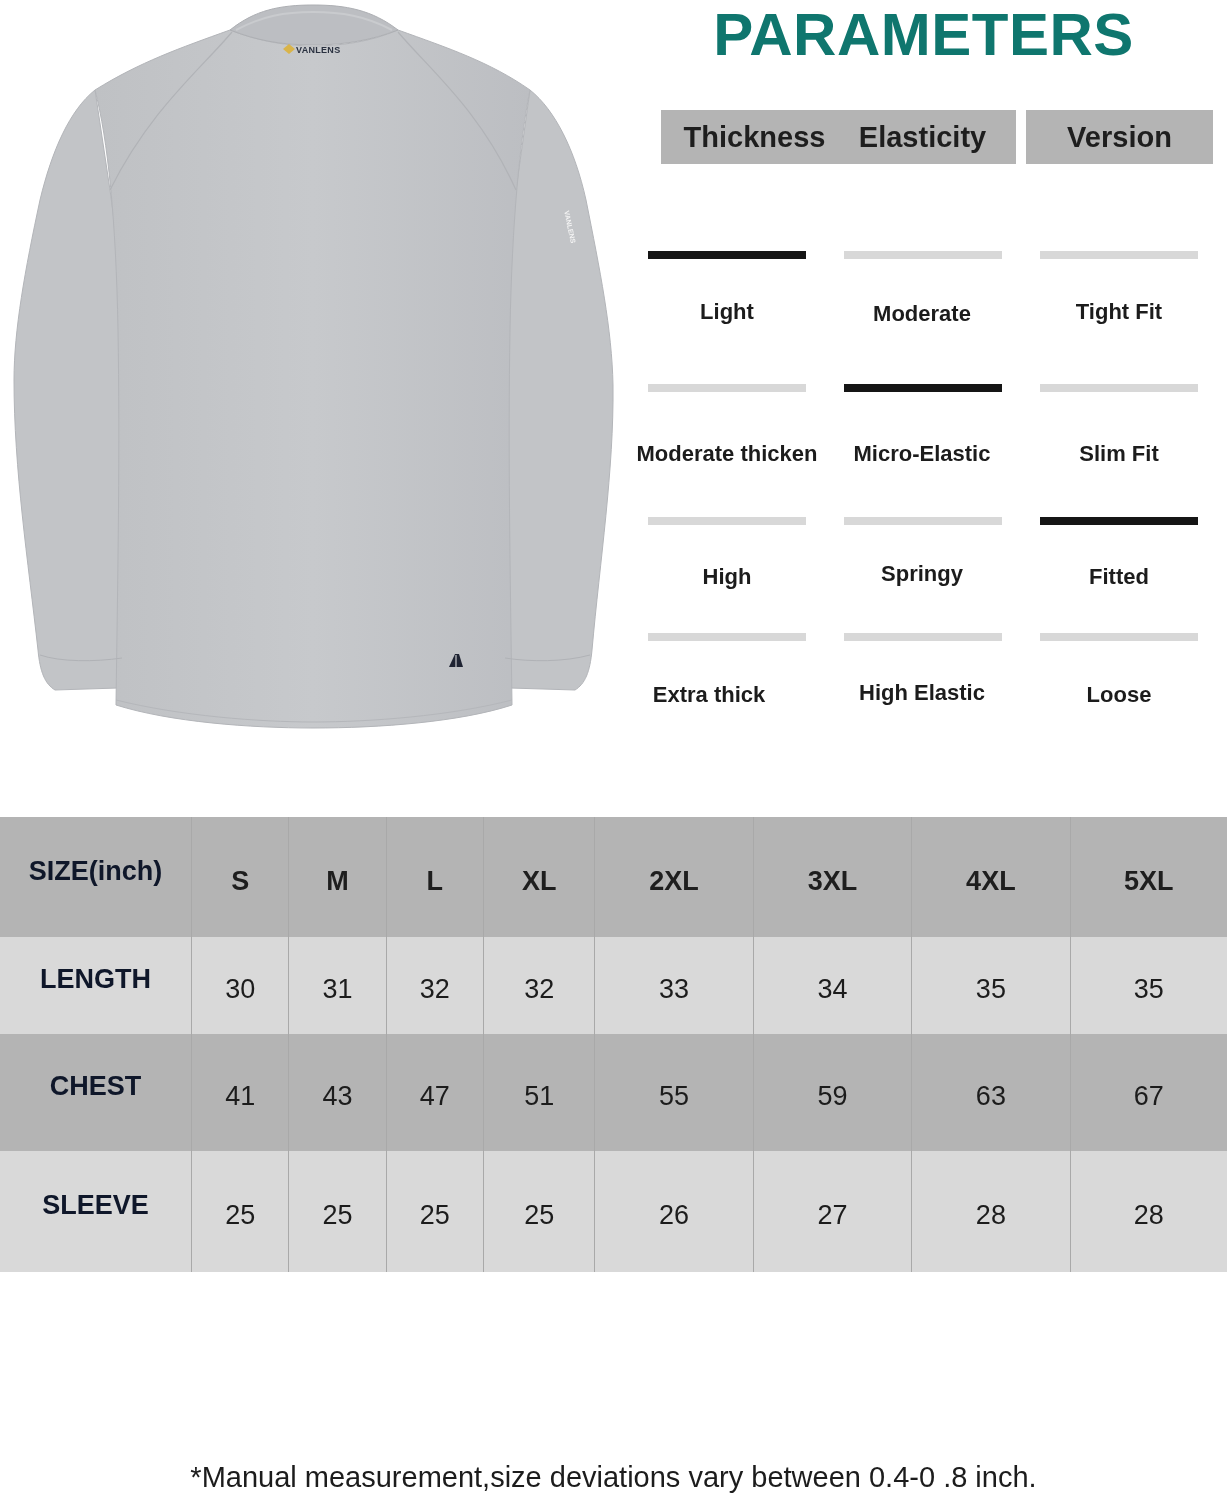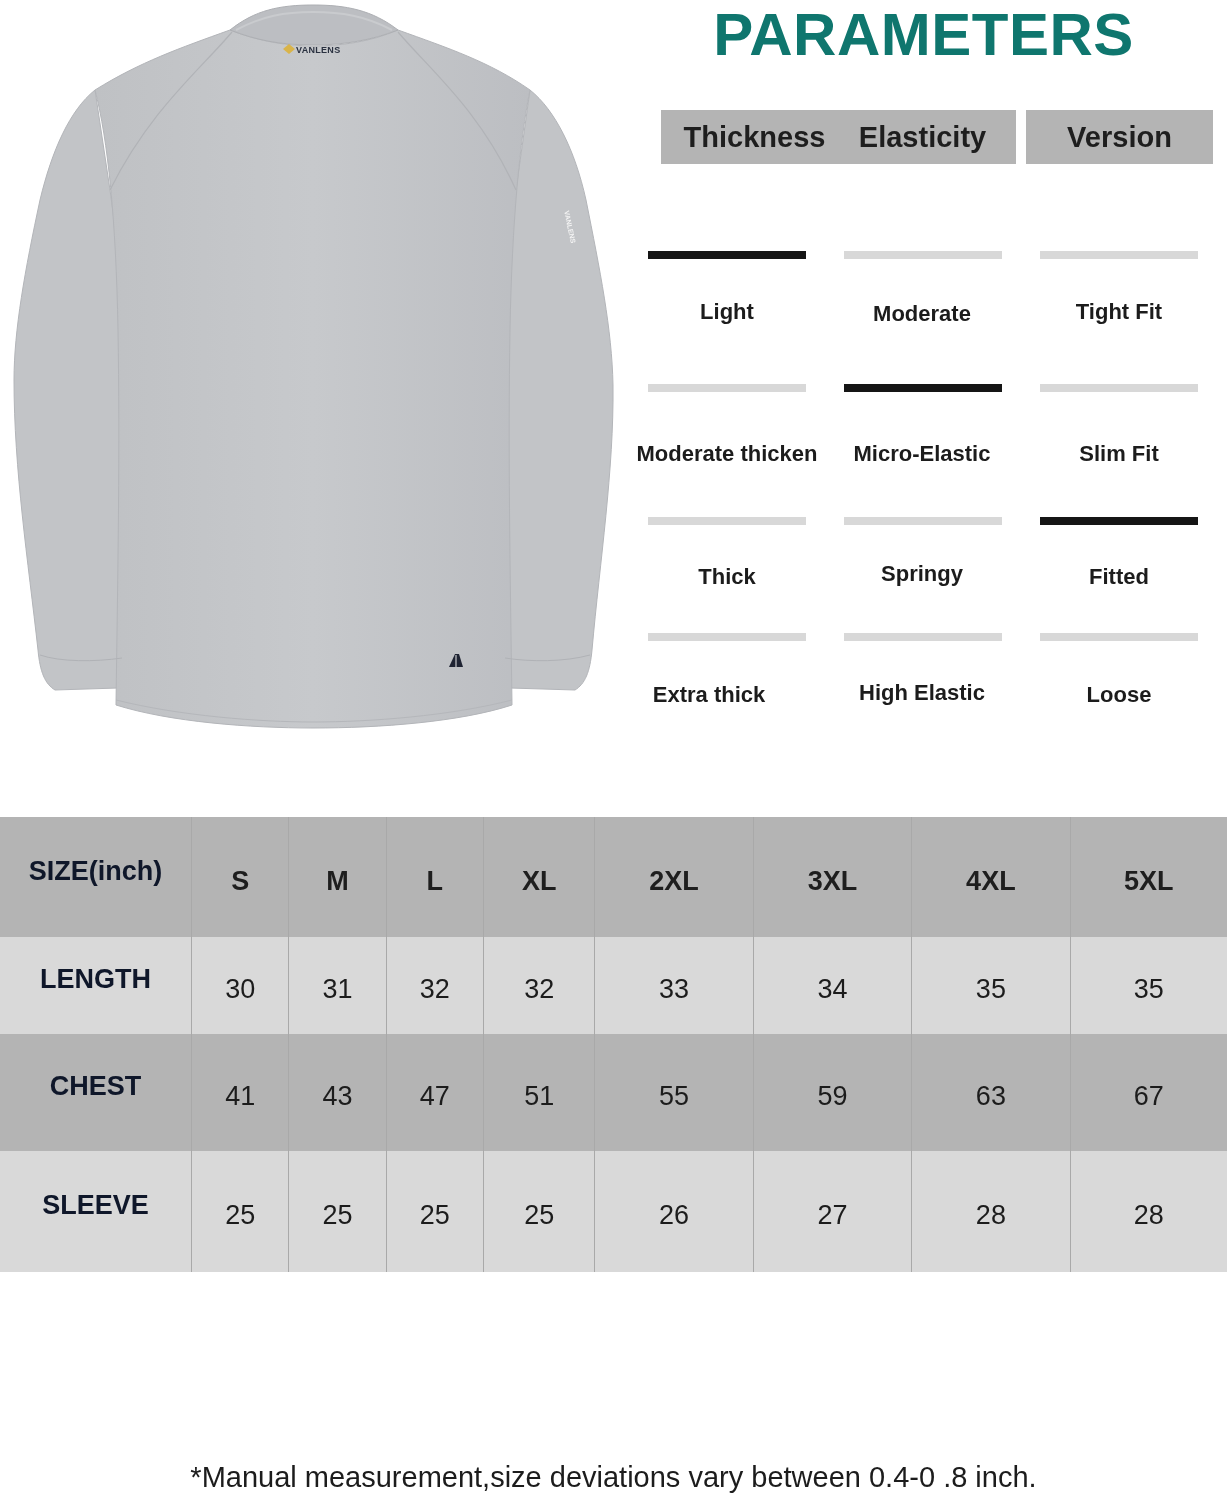--- a/index.html
+++ b/index.html
@@ -93,21 +93,21 @@
 
 <div class="param-header" style="left:632px;width:187px;margin-left:29px;">Thickness</div>
 <div class="param-header" style="left:829px;width:187px;top:110px;height:54px;">Elasticity</div>
 <div class="param-header" style="left:1026px;width:187px;">Version</div>
 
 <div class="param-bar active" style="left:648px;top:251px;"></div>
 <div class="param-label" style="left:627px;top:299px;">Light</div>
 <div class="param-bar" style="left:648px;top:384px;"></div>
 <div class="param-label" style="left:627px;top:441px;">Moderate thicken</div>
 <div class="param-bar" style="left:648px;top:517px;"></div>
-<div class="param-label" style="left:627px;top:564px;">Thick</div>
+<div class="param-label" style="left:627px;top:564px;">High</div>
 <div class="param-bar" style="left:648px;top:633px;"></div>
 <div class="param-label" style="left:609px;top:682px;">Extra thick</div>
 
 <div class="param-bar" style="left:844px;top:251px;"></div>
 <div class="param-label" style="left:822px;top:301px;">Moderate</div>
 <div class="param-bar active" style="left:844px;top:384px;"></div>
 <div class="param-label" style="left:822px;top:441px;">Micro-Elastic</div>
 <div class="param-bar" style="left:844px;top:517px;"></div>
 <div class="param-label" style="left:822px;top:561px;">Springy</div>
 <div class="param-bar" style="left:844px;top:633px;"></div>

